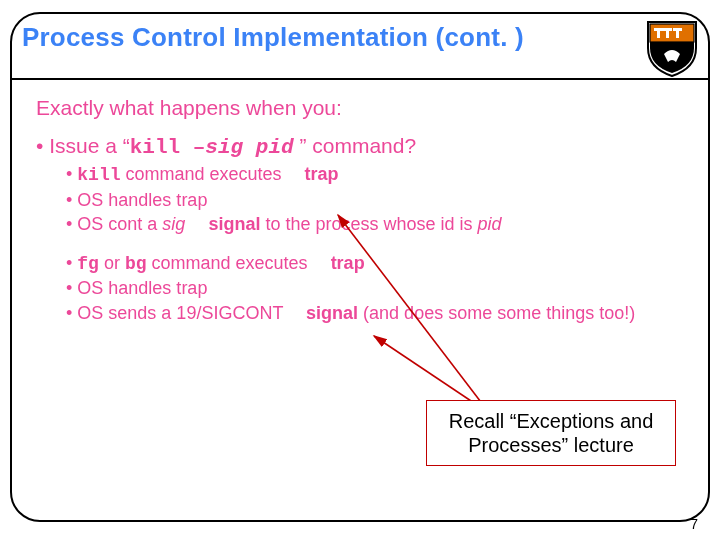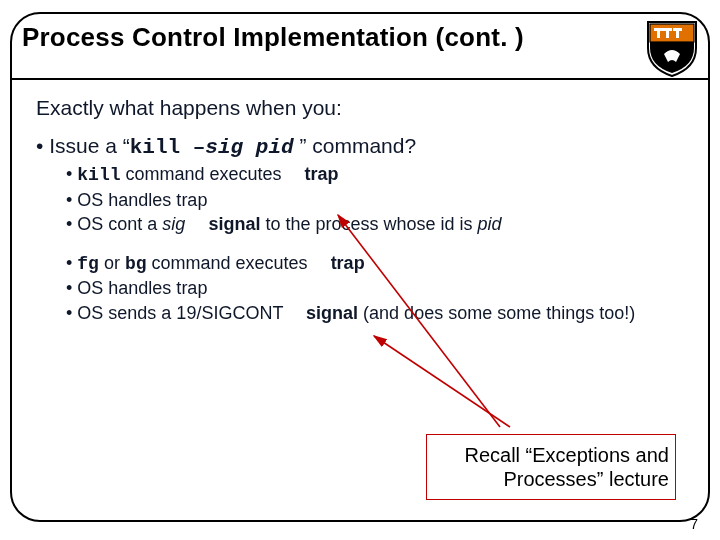--- a/index.html
+++ b/index.html
@@ -15,57 +15,57 @@
     width: 700px; height: 510px;
     border: 2.5px solid #000;
     border-radius: 30px;
     background: #fff;
   }
   .title {
     position: absolute;
     left: 22px; top: 22px;
     font-size: 26px;
     font-weight: bold;
-    color: #000000;
+    color: #3b82f6;
     letter-spacing: 0.2px;
   }
   .shield {
     position: absolute;
     right: 18px; top: 18px;
     width: 60px; height: 60px;
   }
   .hr {
     position: absolute;
     left: 12px; top: 78px;
     width: 696px; height: 0;
     border-top: 2px solid #000;
   }
   .content {
     position: absolute;
     left: 36px; top: 96px;
     width: 650px;
-    color: #0f172a;
+    color: #ec4899;
   }
   .lead { font-size: 21px; margin-bottom: 14px; }
   .l1 { font-size: 21px; margin-top: 2px; margin-bottom: 4px; }
   .l2 { font-size: 18px; margin-left: 30px; margin-bottom: 2px; line-height: 1.25; }
   .gap { height: 14px; }
   .mono { font-family: Liberation Mono, monospace; font-weight: bold; }
   .mono-i { font-family: "Courier New", Courier, monospace; font-weight: bold; font-style: italic; }
   .ital { font-style: italic; }
   .bold { font-weight: bold; padding-left: 18px; }
   .bullet1::before { content: "• "; }
   .bullet2::before { content: "• "; }
   .callout {
     position: absolute;
-    right: 44px; bottom: 40px;
+    right: 44px; bottom: 74px;
     width: 250px;
     border: 1.5px solid #c00000;
     padding: 8px 6px;
-    text-align: right;
+    text-align: center;
     font-size: 20px;
     line-height: 1.2;
     background: #fff;
   }
   .pagenum {
     position: absolute;
     right: 22px; bottom: 8px;
     font-size: 14px;
     color: #000;
   }

